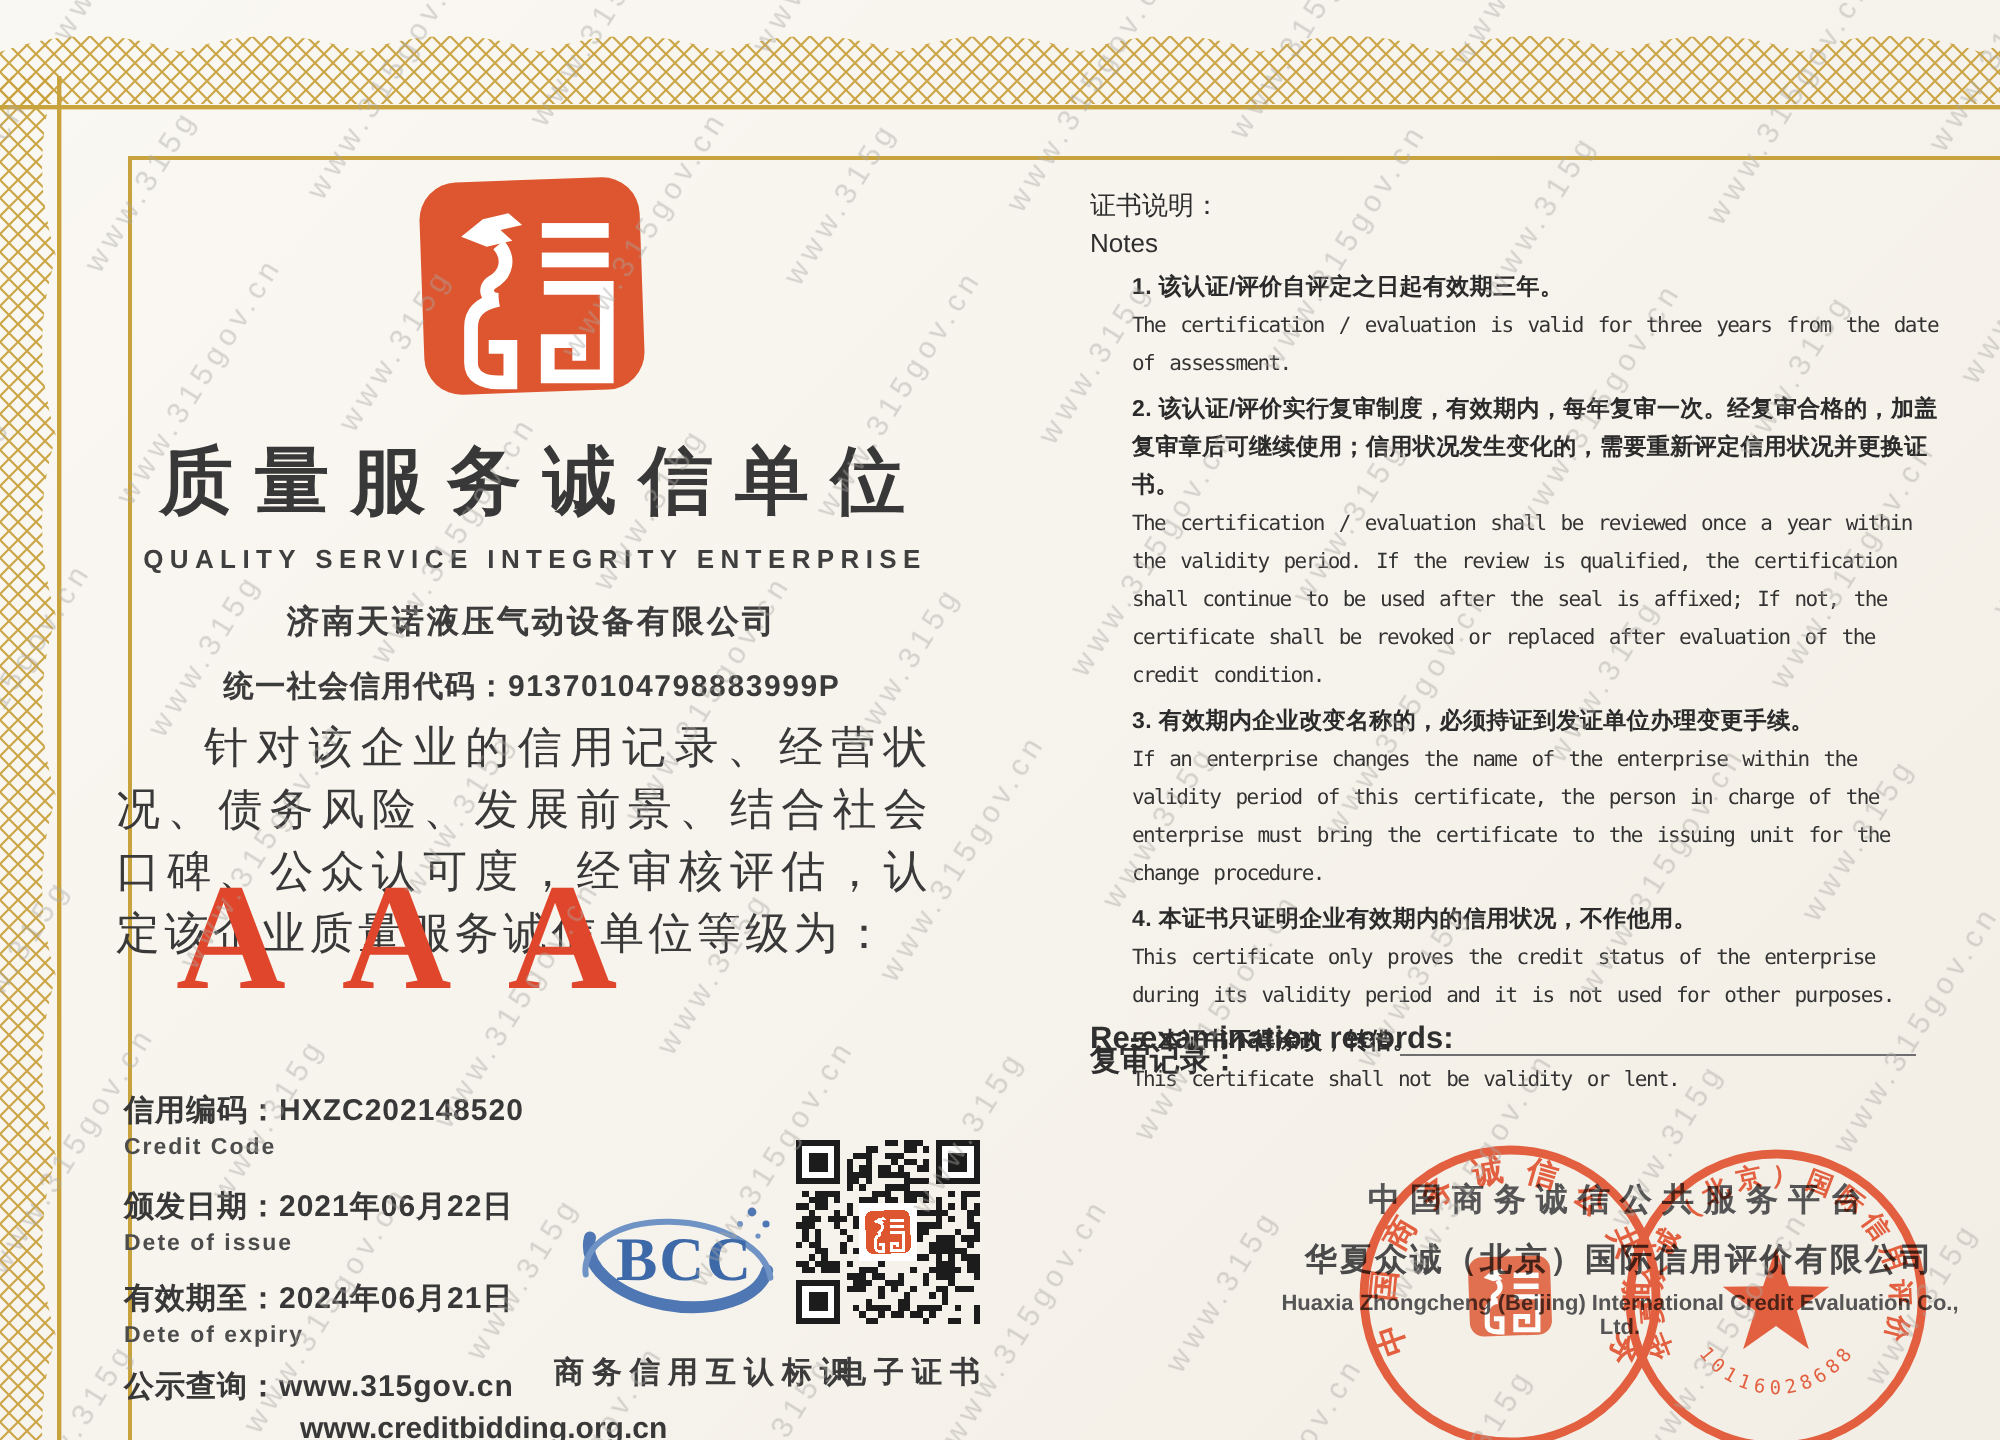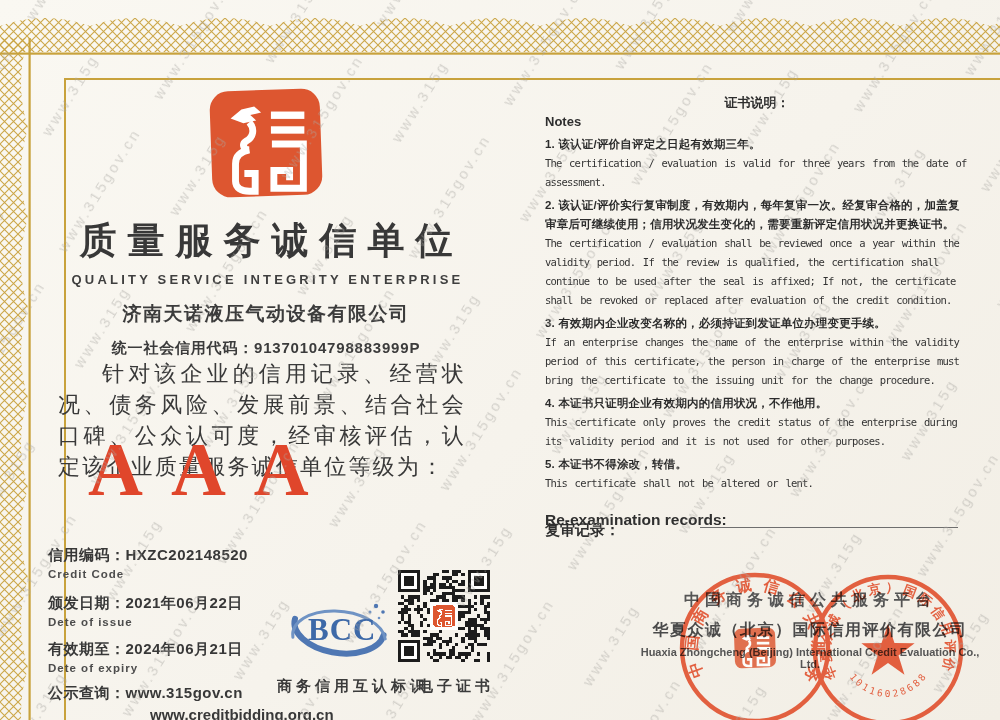--- a/index.html
+++ b/index.html
@@ -16,42 +16,42 @@
   .goldfill{fill:var(--goldline);}
   
   #wmsvg{position:absolute;inset:0;opacity:.45;pointer-events:none;z-index:6;}
   #wmsvg text{fill:var(--wm);font-size:15px;letter-spacing:3px;font-family:"Liberation Sans",sans-serif;}
   
   .left-col{left:60px;top:84px;width:412px;text-align:center;}
   .logo-wrap{margin:0 auto;width:128px;height:118px;}
   .title{margin-top:14px;font-size:37px;font-weight:700;color:#383838;
          letter-spacing:11px;padding-left:11px;font-family:Liberation Serif, serif;}
   .subtitle{margin-top:6px;font-size:13px;font-weight:700;color:#3f3f3f;letter-spacing:3.2px;padding-left:3px;}
-  .company{margin-top:14px;font-size:19px;font-weight:600;color:#3c3c3c;letter-spacing:1.5px;}
+  .company{margin-top:14px;font-size:16px;font-weight:600;color:#3c3c3c;letter-spacing:1.5px;}
   .uscc{margin-top:12px;font-size:15px;font-weight:700;color:#3b3b3b;letter-spacing:.8px;}
   .para{left:58px;top:358px;width:408px;font-size:22px;line-height:31px;letter-spacing:2.2px;
         text-align:justify;text-indent:2em;color:#393939;font-weight:400;}
   .grade{left:60px;top:426px;width:412px;font-family:"Liberation Serif",serif;
          font-size:76px;font-weight:700;color:var(--grade);letter-spacing:28px;padding-left:28px;}
   
-  .drow{left:48px;width:360px;}
+  .drow{left:62px;width:360px;}
   .drow .l1{font-size:15px;font-weight:700;color:#383838;letter-spacing:.5px;}
   .drow .l2{margin-top:3px;font-size:11.5px;font-weight:700;color:#4c4c4c;letter-spacing:1px;}
   .site2{left:150px;top:706px;font-size:15px;font-weight:700;color:#383838;}
   
   .bcc-caption{left:268px;top:677px;width:170px;text-align:center;font-size:15px;font-weight:700;
                letter-spacing:4px;color:#3b3b3b;}
   .qr-caption{left:418px;top:677px;width:96px;text-align:left;font-size:15px;font-weight:700;
               letter-spacing:4px;color:#3b3b3b;}
   
   .notes{left:545px;top:94px;width:424px;}
-  .notes .hzh{font-size:13px;font-weight:700;color:#2e2e2e;line-height:18px;text-align:center;}
-  .notes .hen{font-size:13px;font-weight:700;color:#2e2e2e;line-height:19px;margin-bottom:4px;
+  .notes .hzh{font-size:13px;font-weight:400;color:#2e2e2e;line-height:18px;}
+  .notes .hen{font-size:13px;font-weight:400;color:#2e2e2e;line-height:19px;margin-bottom:4px;
               font-family:"Liberation Sans",sans-serif;}
-  .note{margin-bottom:4px;}
+  .note{margin-bottom:4px;margin-left:21px;}
   .note .zh{font-size:11.5px;font-weight:600;color:#2b2b2b;line-height:19px;letter-spacing:.2px;}
   .note .en{font-size:10.5px;color:#333;line-height:19px;letter-spacing:-.8px;word-spacing:2px;
             font-family:"DejaVu Sans Mono",monospace;}
   .review-zh{left:545px;top:489px;font-size:15px;font-weight:700;color:#2f2f2f;margin-top:32px;}
   .review-en{left:545px;top:511px;font-size:15.5px;font-weight:700;color:#2f2f2f;}
   .review-line{left:700px;top:527px;width:258px;border-bottom:1.6px solid #6e6e6e;height:0;}
   
   .issuer{left:632px;top:590px;width:356px;text-align:center;z-index:3;}
   .iss-zh1{font-size:16px;font-weight:700;color:#555;letter-spacing:5px;}
   .iss-en1{margin-top:6px;font-size:12.5px;font-weight:700;color:#5e5e5e;}
@@ -453,21 +453,21 @@
       <div class="note">
         <div class="zh">3. 有效期内企业改变名称的，必须持证到发证单位办理变更手续。</div>
         <div class="en">If an enterprise changes the name of the enterprise within the validity period of this certificate, the person in charge of the enterprise must bring the certificate to the issuing unit for the change procedure.</div>
       </div>
       <div class="note">
         <div class="zh">4. 本证书只证明企业有效期内的信用状况，不作他用。</div>
         <div class="en">This certificate only proves the credit status of the enterprise during its validity period and it is not used for other purposes.</div>
       </div>
       <div class="note">
         <div class="zh">5. 本证书不得涂改，转借。</div>
-        <div class="en">This certificate shall not be altered or lent.</div>
+        <div class="en">This certificate shall not be validity or lent.</div>
       </div>
     </div>
 
     <div class="abs review-zh">复审记录：</div>
     <div class="abs review-en">Re-examination records:</div>
     <div class="abs review-line"></div>
 
     <div class="abs issuer">
       <div class="iss-zh1">中国商务诚信公共服务平台</div>
       <div class="iss-zh2">华夏众诚（北京）国际信用评价有限公司</div>

